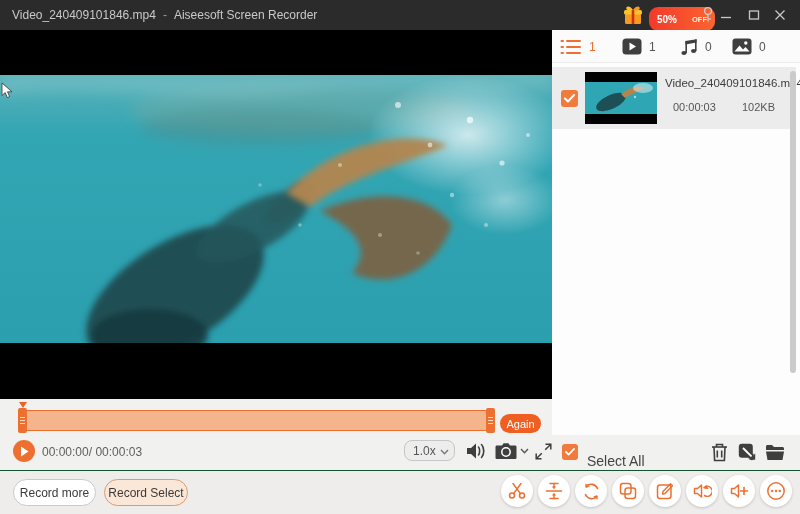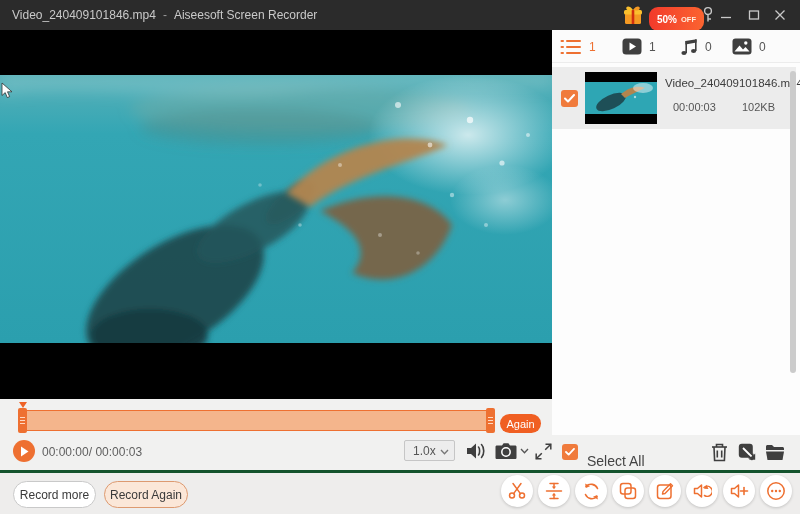--- a/index.html
+++ b/index.html
@@ -9,21 +9,21 @@
     font-family:"Liberation Sans","DejaVu Sans",sans-serif;
     background:#f1f1f0;outline:1px solid #2d2d2d;outline-offset:-1px;
   }
   
   .titlebar{position:absolute;left:0;top:0;width:800px;height:30px;background:#2b2b2b;}
   .titlebar .title{position:absolute;left:12px;top:0;height:30px;line-height:30px;
     font-size:12px;color:#c9c9c9;white-space:pre;}
   .title .sep{margin:0 7px;color:#9a9a9a;}
   .gift{position:absolute;left:621px;top:3px;width:25px;height:25px;}
   .promo-badge{position:absolute;left:649px;top:7px;height:17px;padding:12px 8px;border-radius:9px;
-    background:linear-gradient(90deg,#f23a2b,#fb6430);display:flex;align-items:center;gap:4px;cursor:pointer;}
+    background:linear-gradient(90deg,#f23a2b,#fb6430);display:flex;align-items:center;gap:15px;cursor:pointer;}
   .promo-badge .pct{font-size:10px;font-weight:bold;color:#fff;}
   .promo-badge .off{font-size:7.5px;font-weight:bold;color:#ffefdf;text-align:right;}
   .tips{position:absolute;left:701px;top:5px;width:14px;height:20px;}
   .winbtn{position:absolute;top:0;width:24px;height:30px;display:flex;align-items:center;justify-content:center;cursor:pointer;}
   .btn-min{left:714px;} .btn-max{left:742px;} .btn-close{left:768px;}
   
   .preview{position:absolute;left:0;top:30px;width:552px;height:369px;background:#000;}
   .video{position:absolute;left:0;top:45px;width:552px;height:268px;}
   .video svg{display:block;}
   .cursor{position:absolute;left:1px;top:52px;width:13px;height:17px;}
@@ -58,30 +58,30 @@
   .handle{position:absolute;top:9px;width:9px;height:25px;background:#ee7031;border-radius:2px;cursor:ew-resize;
     display:flex;flex-direction:column;align-items:center;justify-content:center;gap:2px;}
   .handle i{display:block;width:5px;height:1px;background:#ffd9c2;}
   .h-left{left:18px;} .h-right{left:486px;}
   .trim-btn{position:absolute;left:500px;top:15px;width:41px;height:19px;border-radius:10px;background:#f05f22;
     color:#fff;font-size:11px;display:flex;align-items:center;justify-content:center;cursor:pointer;}
   .play-btn{position:absolute;left:13px;top:41px;width:22px;height:22px;border-radius:50%;background:#ee7031;
     display:flex;align-items:center;justify-content:center;cursor:pointer;}
   .time{position:absolute;left:42px;top:46px;font-size:12px;color:#5f5f5f;}
   .speed{position:absolute;left:404px;top:41px;width:51px;height:21px;background:#ededed;border:1px solid #c6c6c6;
-    border-radius:2px;cursor:pointer;display:flex;align-items:center;}
+    border-radius:8px;cursor:pointer;display:flex;align-items:center;}
   .speed .val{font-size:12px;color:#555;margin-left:8px;}
   .speed svg{position:absolute;right:5px;top:8px;}
   .pbtn{position:absolute;top:40px;display:flex;align-items:center;justify-content:center;cursor:pointer;}
   .pb-vol{left:464px;width:24px;height:24px;}
   .pb-cam{left:493px;width:26px;height:24px;}
   .pb-camchev{left:518px;width:12px;height:24px;}
   .pb-full{left:533px;width:20px;height:24px;}
   
-  .footer{position:absolute;left:0;top:470px;width:800px;height:44px;background:#eeedec;border-top:3px solid #14532d;text-align:right;}
+  .footer{position:absolute;left:0;top:470px;width:800px;height:44px;background:#eeedec;border-top:1px solid #14532d;text-align:right;}
   .pill{position:absolute;top:8px;height:27px;border-radius:14px;font-size:12px;color:#3a3a3a;
     display:flex;align-items:center;justify-content:center;cursor:pointer;}
   .rec-more{left:13px;width:83px;background:#fff;border:1px solid #c9c9c9;}
   .rec-again{left:104px;width:84px;background:#fbe7d8;border:1px solid #dd9a70;}
   .cbtn{position:absolute;top:475px;width:32px;height:32px;border-radius:50%;background:#fff;
     box-shadow:0 1px 3px rgba(0,0,0,.18);display:flex;align-items:center;justify-content:center;cursor:pointer;}
   .cb1{left:501px;} .cb2{left:538px;} .cb3{left:575px;} .cb4{left:612px;}
   .cb5{left:649px;} .cb6{left:686px;} .cb7{left:723px;} .cb8{left:760px;}
 </style>
 </head>
@@ -344,21 +344,21 @@
             <path d="M15.8,1.2 L10.2,6.8"></path>
           <path d="M6.5,15.8 L1.2,15.8 L1.2,10.5"></path>
             <path d="M1.2,15.8 L6.8,10.2"></path>
         </g>
       </svg>
     </div>
   </div>
 
   <div class="footer">
     <div class="pill rec-more">Record more</div>
-    <div class="pill rec-again">Record Again</div>
+    <div class="pill rec-again">Record Select</div>
   </div>
 
   <div class="cbtn cb1">
     <svg width="18" height="18" viewBox="0 0 18 18">
       <g stroke="#ee7031" stroke-width="1.5" fill="none" stroke-linecap="round">
         <circle cx="4" cy="13.5" r="2.5"></circle>
           <circle cx="14" cy="13.5" r="2.5"></circle>
         <line x1="5.6" y1="11.6" x2="13" y2="1.5"></line>
           <line x1="12.4" y1="11.6" x2="5" y2="1.5"></line>
       </g>

